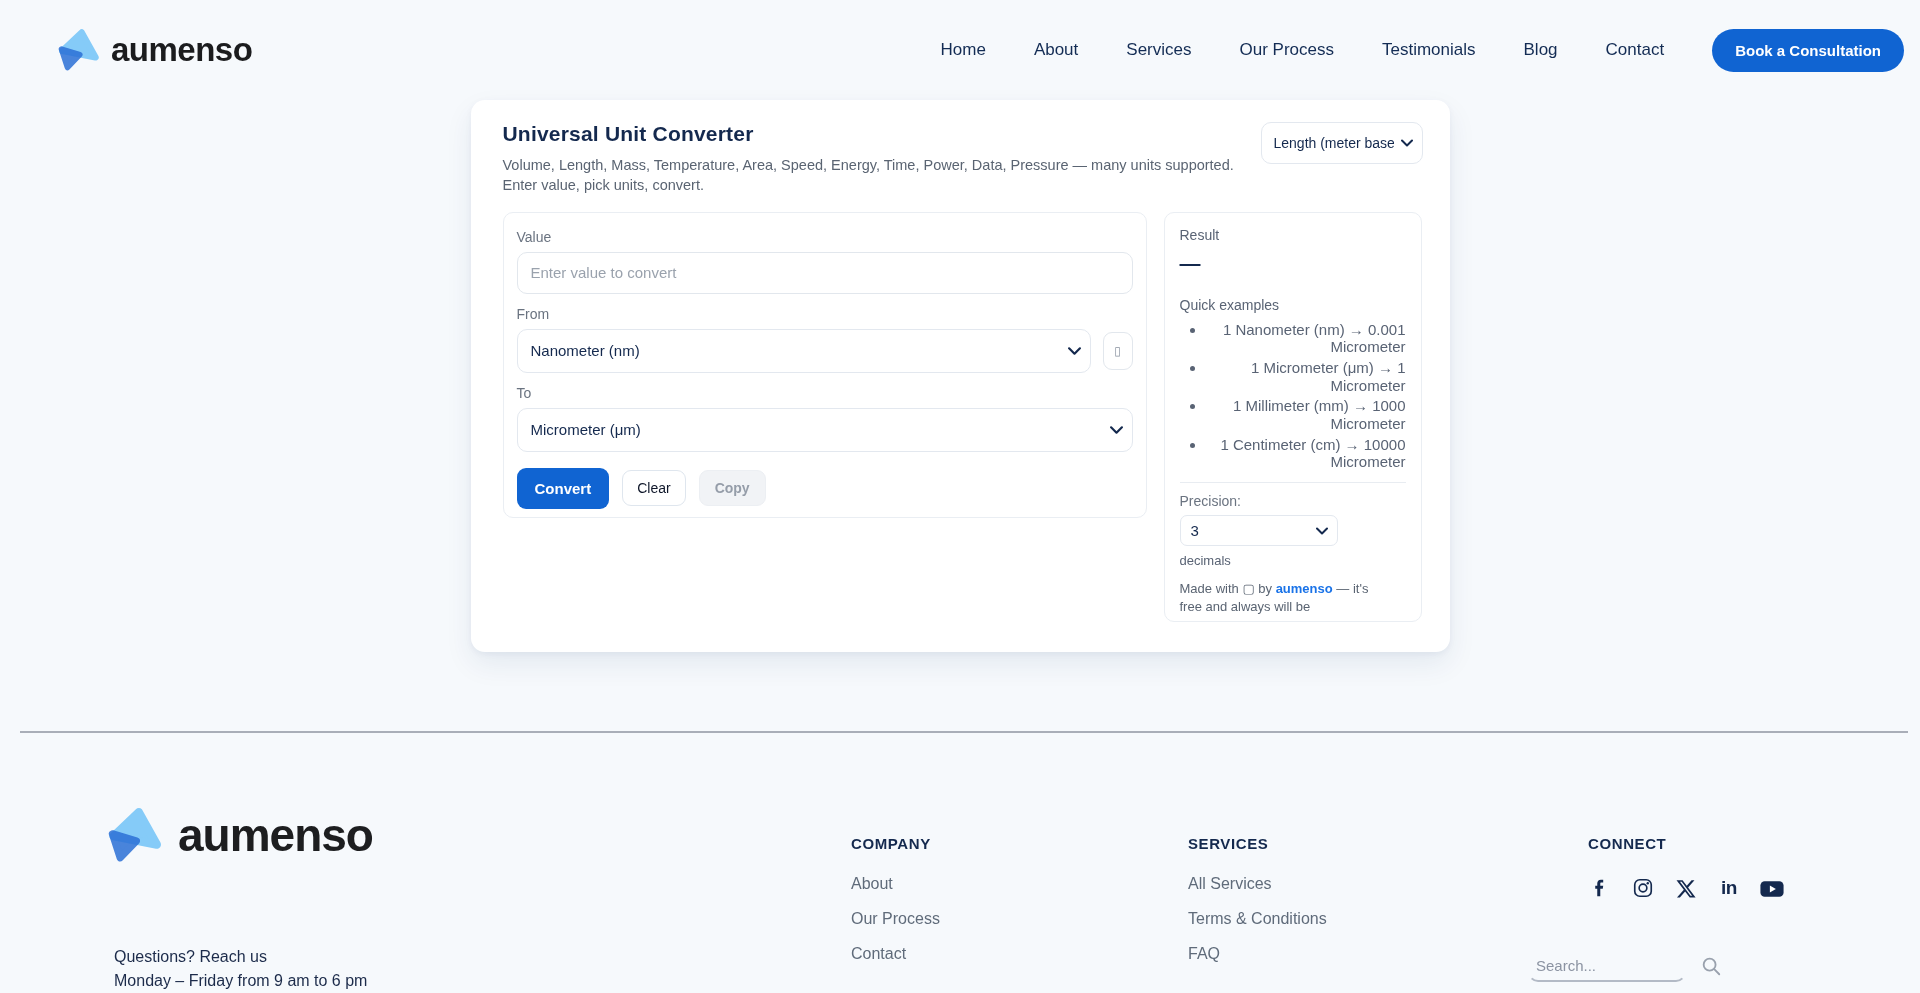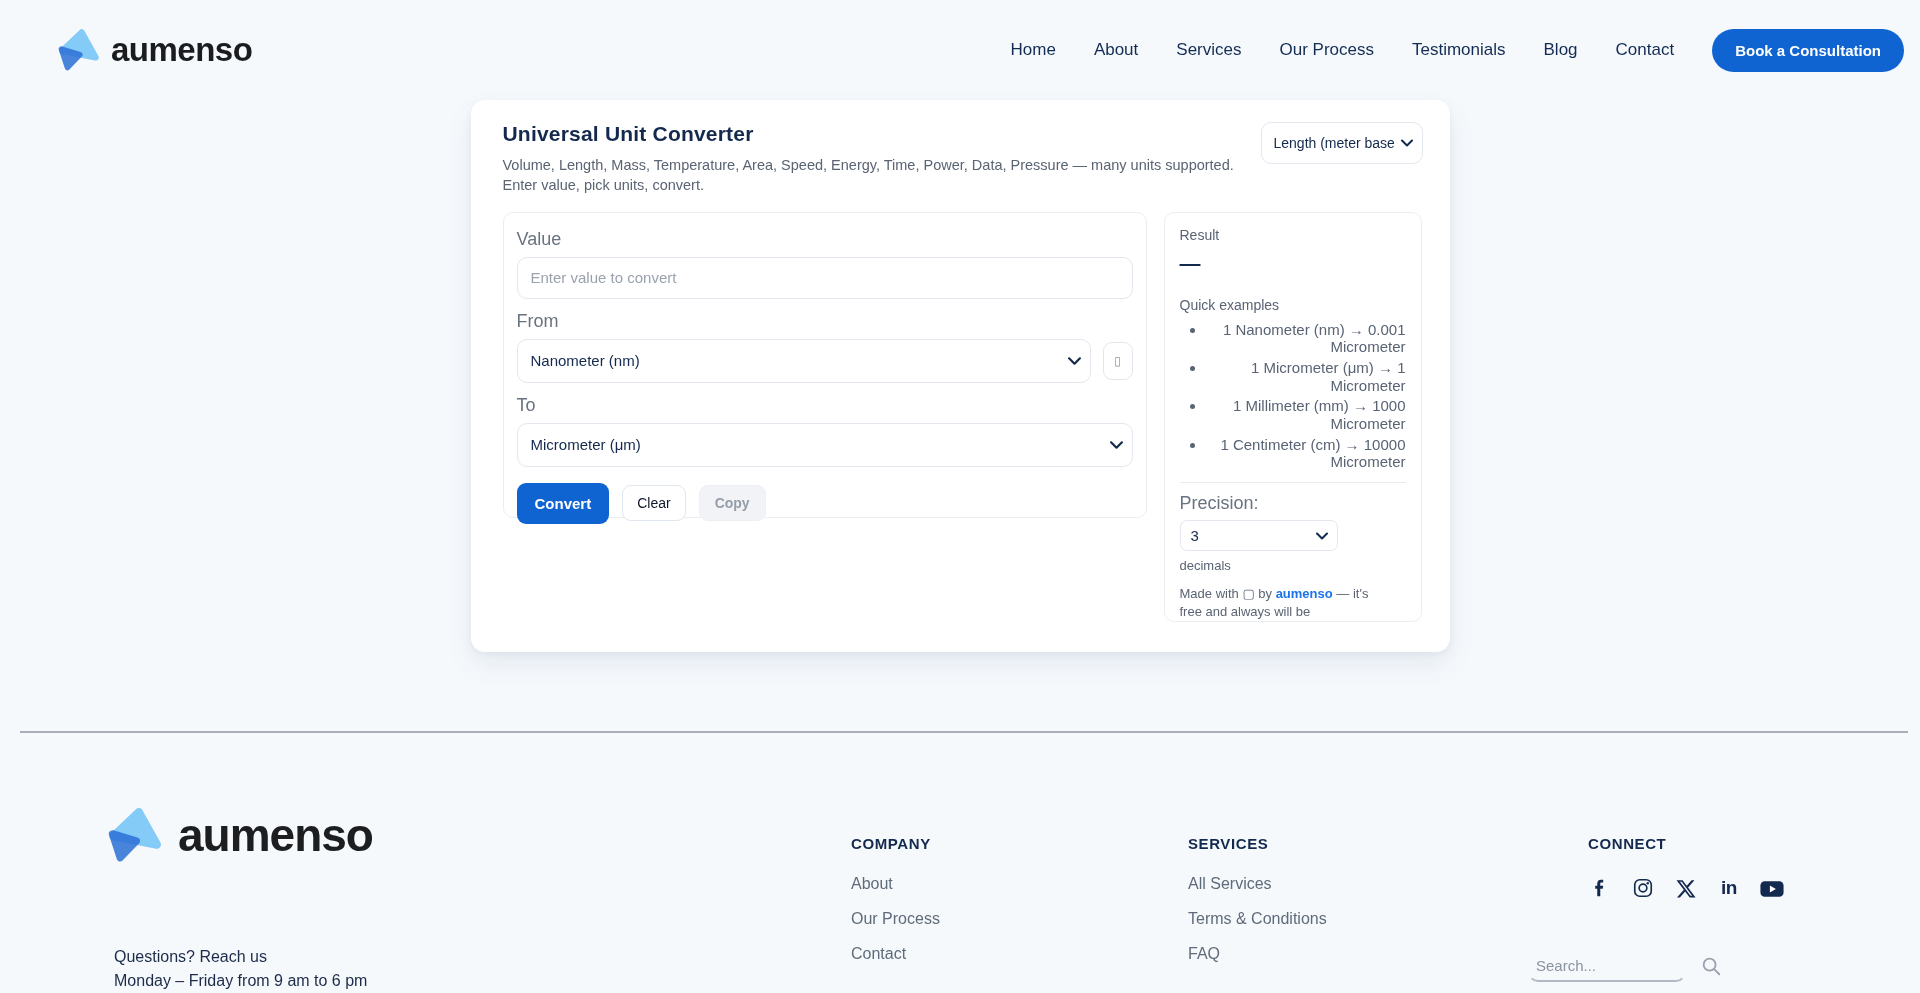--- a/index.html
+++ b/index.html
@@ -10,21 +10,21 @@
     color:#14294e;
   }
   
   .header {
     height:100px; display:flex; align-items:center; justify-content:space-between;
     padding:0 16px 0 55px;
   }
   .brand { display:flex; align-items:center; gap:10px; cursor:pointer; }
   .brand-icon { width:46px; height:46px; }
   .brand-name { font-size:33px; font-weight:700; color:#1b1c1e; letter-spacing:-0.5px; }
-  .nav { display:flex; align-items:center; gap:38px; }
+  .nav { display:flex; align-items:center; gap:48px; }
   .nav a { text-decoration:none; color:#132c54; font-size:17px; font-weight:500; }
   .cta-btn {
     background:#1064d2; color:#fff; border:none; border-radius:24px;
     font-size:15px; font-weight:700; padding:13px 23px; cursor:pointer;
     font-family:inherit;
   }
   
   .card {
     width:979px; margin:0 auto; min-height:548px; background:#fff;
     border-radius:14px; padding:22px 27px 30px 32px;
@@ -38,21 +38,21 @@
     appearance:none; -webkit-appearance:none; -moz-appearance:none;
     border:1px solid #e3e8ef; background:#fff; border-radius:10px;
     color:#14294e; font-family:inherit; outline:none; cursor:pointer;
   }
   .chev { position:absolute; right:10px; top:50%; transform:translateY(-50%); pointer-events:none; }
   .cat-select { width:162px; height:42px; font-size:14px; padding:0 28px 0 12px; }
   .cols { display:flex; gap:17px; margin-top:16px; }
   .panel { border:1px solid #eaeef3; border-radius:10px; background:#fff; }
   .panel-left { width:644px; height:306px; padding:14px 13px; }
   .panel-right { width:258px; height:410px; padding:14px 15px; }
-  .f-label { font-size:18px; color:#6a7380; margin:2px 0 7px; }
+  .f-label { font-size:14px; color:#6a7380; margin:2px 0 7px; }
   .txt-input {
     width:100%; height:42px; border:1px solid #e2e7ed; border-radius:10px;
     padding:0 13px; font-size:15px; color:#14294e; font-family:inherit; outline:none;
   }
   .txt-input::placeholder { color:#9aa2ad; }
   .mt12 { margin-top:12px; }
   .from-row { display:flex; align-items:center; gap:12px; }
   .grow { flex:1; }
   .unit-select { width:100%; height:44px; font-size:15px; padding:0 34px 0 13px; }
   .swap-btn {

